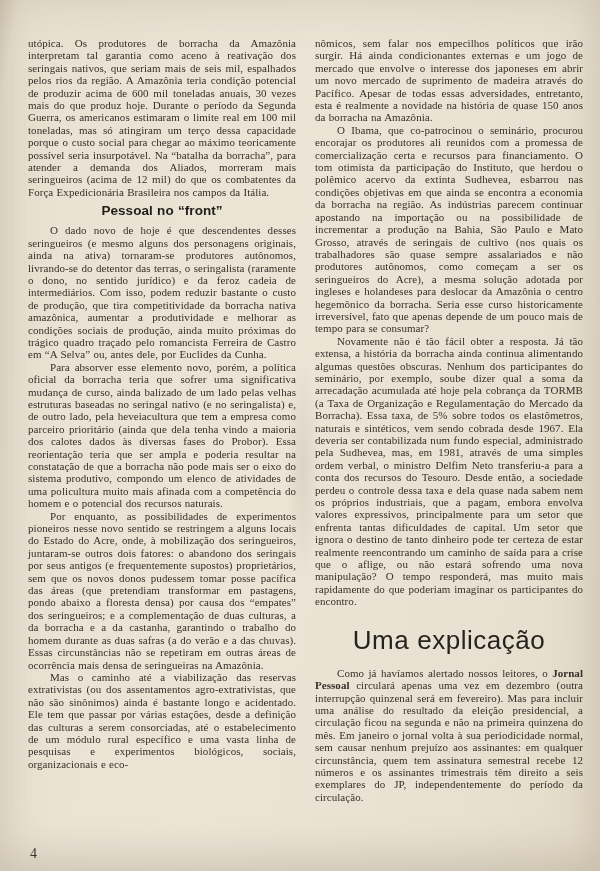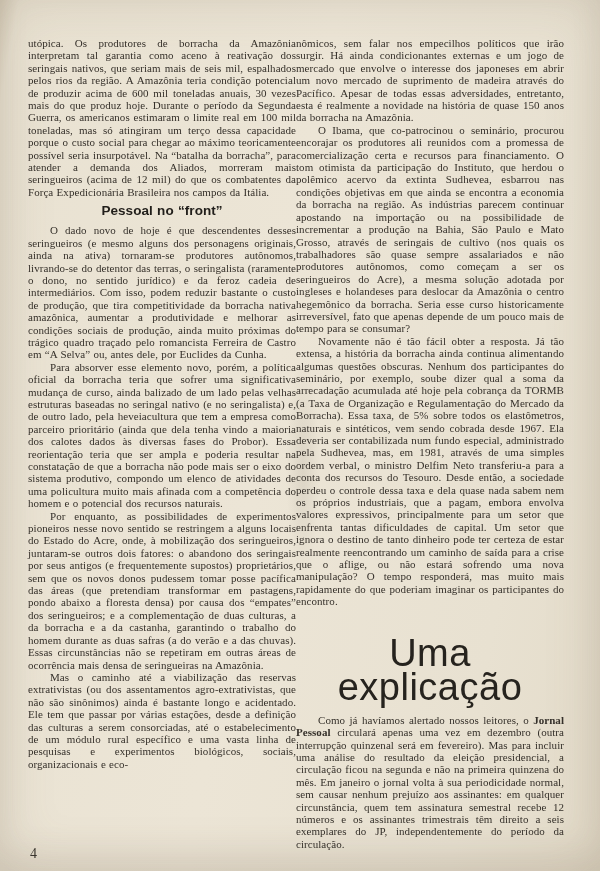--- a/index.html
+++ b/index.html
@@ -26,20 +26,21 @@
     width: 34px;
     height: 225px;
     background: radial-gradient(ellipse at center, rgba(105, 96, 80, 0.12) 0%, rgba(105, 96, 80, 0.0) 70%);
     pointer-events: none;
   }
   .columns {
     position: absolute;
     top: 37px;
     left: 28px;
     display: flex;
+    gap: 19px;
   }
   .col {
     width: 268px;
     font-size: 11px;
     line-height: 12.4px;
     text-align: justify;
     letter-spacing: 0.05px;
     word-spacing: 0.5px;
   }
   .col p {
@@ -54,26 +55,26 @@
     font-weight: bold;
     font-size: 13.5px;
     line-height: 16px;
     color: #211e1a;
     text-align: center;
     margin: 5px 0 5px 0;
   }
   h1.bighead {
     font-family: "Liberation Sans", "DejaVu Sans", sans-serif;
     font-weight: 400;
-    font-size: 38px;
+    font-size: 26px;
     line-height: 34px;
     color: #26231e;
     text-align: center;
     letter-spacing: 0.5px;
-    margin: 28px 0 10px 0;
+    margin: 15px 0 10px 0;
   }
   .boldname {
     font-weight: bold;
   }
   .page-number {
     position: absolute;
     left: 30px;
     bottom: 9px;
     font-size: 14px;
     color: #3a352e;

